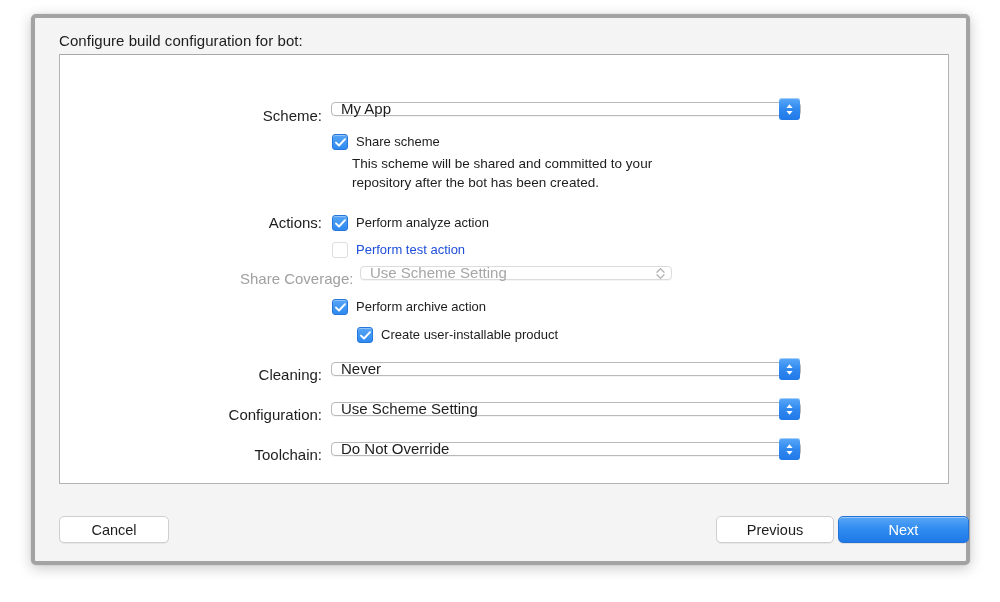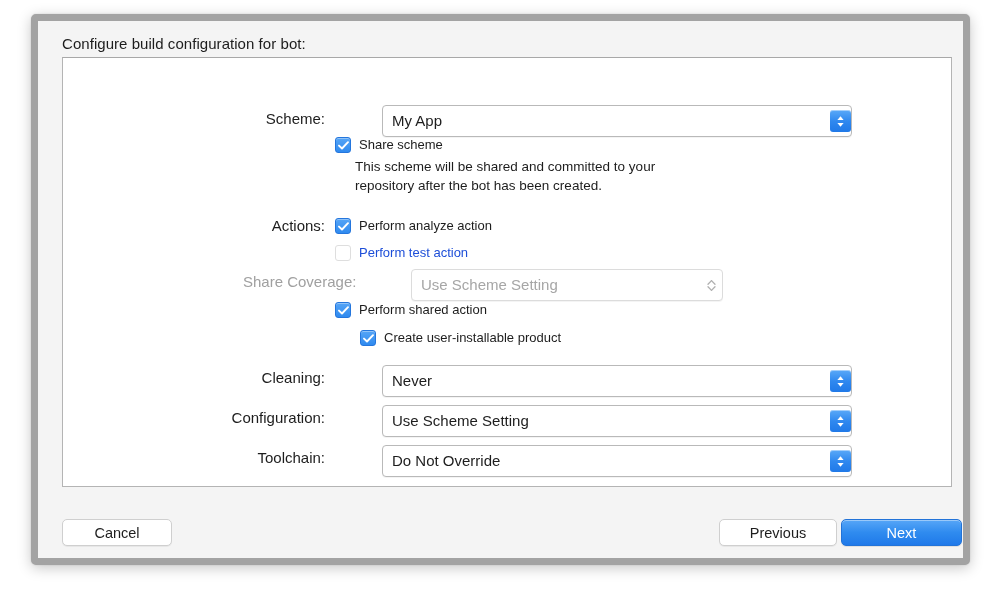--- a/index.html
+++ b/index.html
@@ -21,21 +21,21 @@
   }
 
   
   .window {
     position: absolute;
     left: 31px;
     top: 14px;
     width: 939px;
     height: 551px;
     background: #f4f4f4;
-    border: 7px solid #a3a3a3;
+    border: 4px solid #a3a3a3;
     border-radius: 5px;
     box-shadow: 0 3px 14px rgba(0,0,0,0.22), 0 0 2px rgba(0,0,0,0.12);
     box-sizing: border-box;
   }
 
   .window-title {
     position: absolute;
     left: 24px;
     top: 14px;
     font-size: 15px;
@@ -62,29 +62,28 @@
     text-align: right;
     font-size: 15px;
     color: #1d1d1d;
     white-space: nowrap;
   }
   .field-label.dim { color: #a0a0a0; }
 
   
   .popup {
     position: absolute;
-    height: 32px;
+    height: 14px;
     box-sizing: border-box;
     background: #ffffff;
     border: 1px solid #b9b9b9;
     border-radius: 4px;
     box-shadow: 0 1px 0 rgba(0,0,0,0.045);
     display: flex;
     align-items: center;
-    margin-left: 48px;
   }
   .popup .popup-value {
     flex: 1;
     padding-left: 9px;
     font-size: 15px;
     color: #1d1d1d;
     white-space: nowrap;
     overflow: hidden;
     line-height: 22px;
   }
@@ -247,21 +246,21 @@
           </svg>
         </div>
       </div>
 
       <div class="cbrow" style="left:272px; top:242px;">
         <span class="checkbox on">
           <svg width="11" height="9" viewBox="0 0 11 9" aria-hidden="true">
             <path d="M1 4.6 L4 7.5 L10 1.2" stroke="#ffffff" stroke-width="1.9" fill="none" stroke-linecap="round" stroke-linejoin="round"></path>
           </svg>
         </span>
-        <span class="cb-label">Perform shared action</span>
+        <span class="cb-label">Perform archive action</span>
       </div>
 
       <div class="cbrow" style="left:297px; top:270px;">
         <span class="checkbox on">
           <svg width="11" height="9" viewBox="0 0 11 9" aria-hidden="true">
             <path d="M1 4.6 L4 7.5 L10 1.2" stroke="#ffffff" stroke-width="1.9" fill="none" stroke-linecap="round" stroke-linejoin="round"></path>
           </svg>
         </span>
         <span class="cb-label">Create user-installable product</span>
       </div>
@@ -301,17 +300,17 @@
           </svg>
         </div>
       </div>
 
     </div>
 
     <div class="btn plain" style="left:24px; top:498px; width:110px;">Cancel</div>
 
     <div class="btn plain" style="left:681px; top:498px; width:118px;">Previous</div>
 
-    <div class="btn primary" style="left:803px; top:498px; width:121px;">Next</div>
+    <div class="btn primary" style="left:803px; top:498px; width:131px;">Next</div>
 
   </div>
 
 </div>
 
 </body></html>

